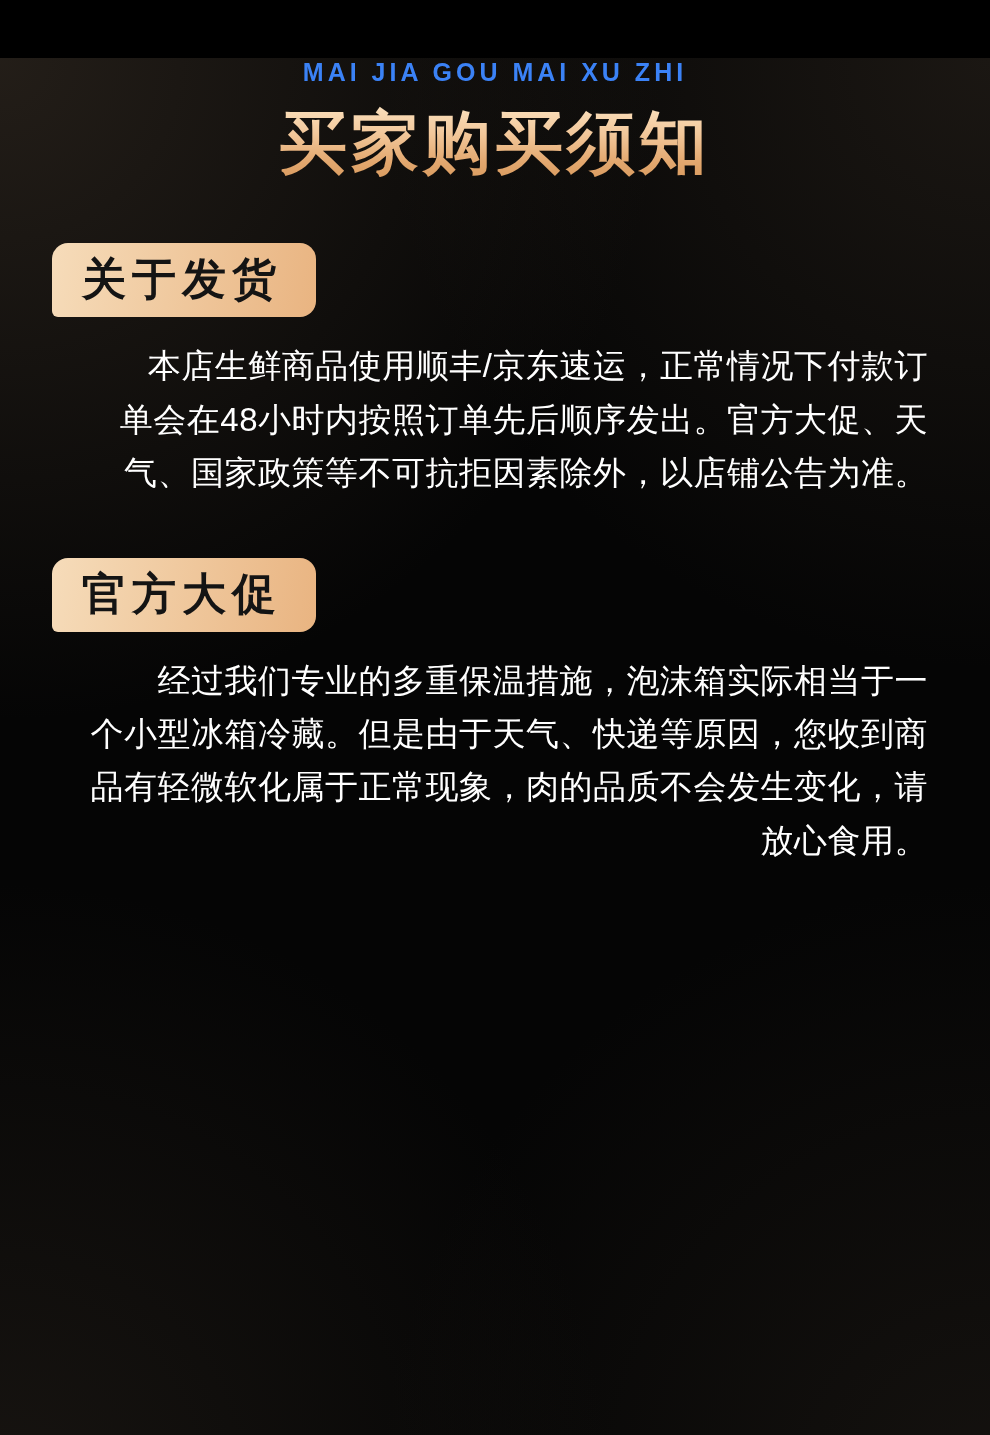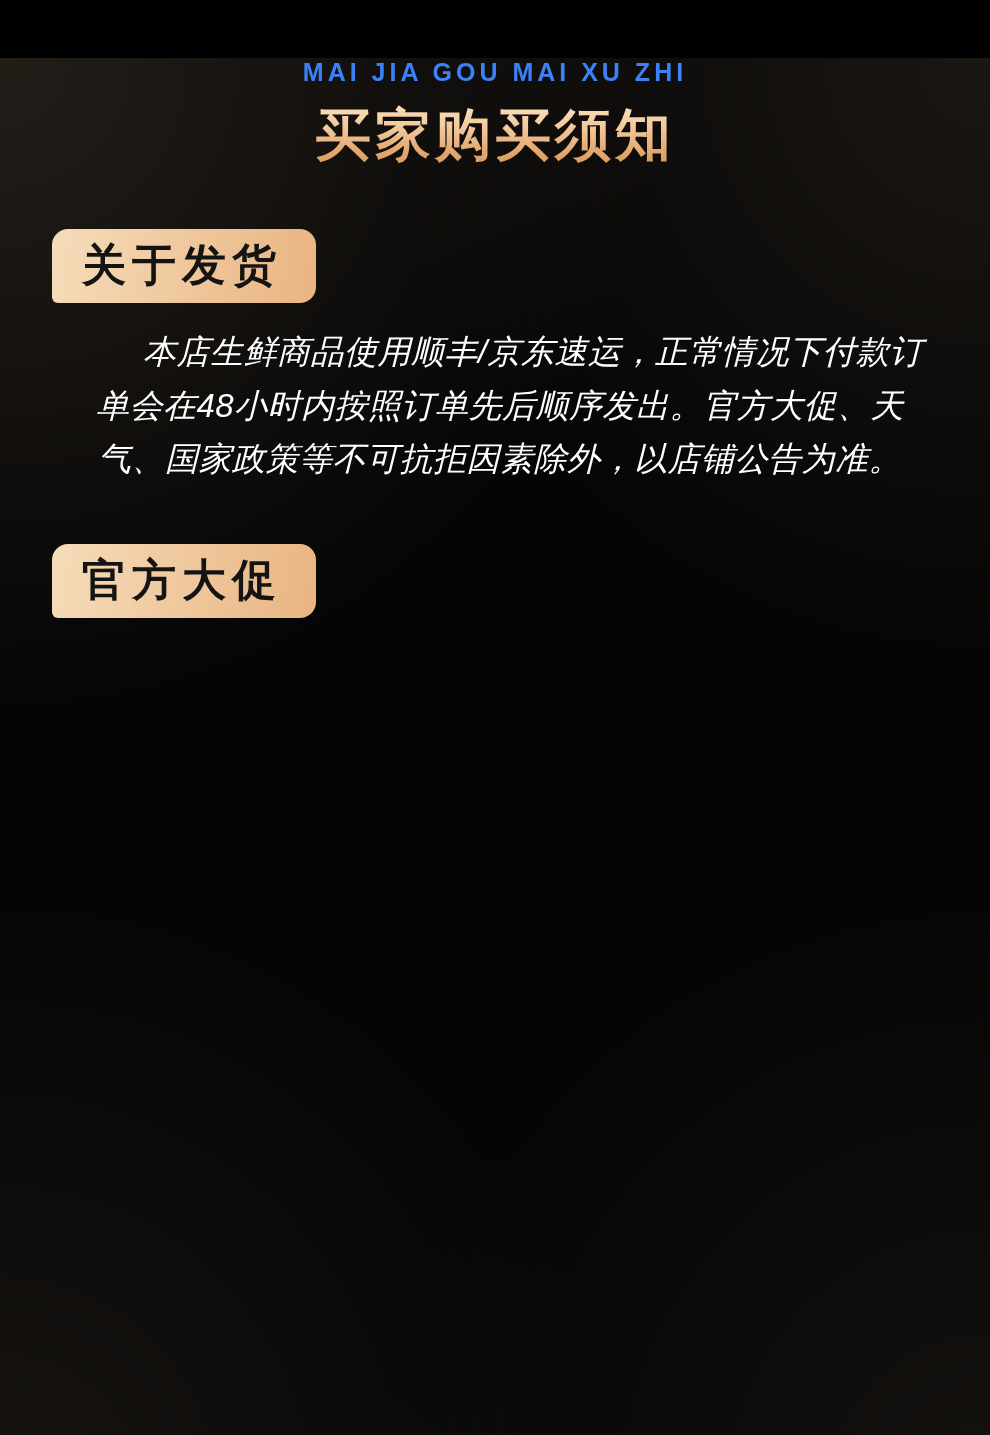--- a/index.html
+++ b/index.html
@@ -45,21 +45,21 @@
     font-size: 25px;
     letter-spacing: 4px;
     font-weight: bold;
     color: #3b82f6;
     font-family: "Liberation Sans", sans-serif;
   }
 
   .main-title {
     text-align: center;
     margin-top: 16px;
-    font-size: 56px;
+    font-size: 68px;
     font-weight: bold;
     letter-spacing: 4px;
     line-height: 1.15;
     background: linear-gradient(180deg, #fbe2c0 0%, #f2c79a 40%, #e3a86f 75%, #d89a5e 100%);
     -webkit-background-clip: text;
     background-clip: text;
     color: transparent;
     -webkit-text-fill-color: transparent;
   }
 
@@ -81,38 +81,38 @@
     line-height: 1;
   }
 
   .para {
     margin: 22px 62px 0 72px;
     font-size: 33px;
     line-height: 1.62;
     color: #ffffff;
     text-indent: 66px;
     letter-spacing: 0.5px;
-    text-align: center;
-    font-style: italic;
+    text-align: right;
   }
 </style>
 </head>
 <body>
 
 <div class="page">
   <div class="content">
 
     <div class="pinyin">MAI JIA GOU MAI XU ZHI</div>
 
     <h1 class="main-title">买家购买须知</h1>
 
     <div class="section first">
       <div class="badge">关于发货</div>
       <p class="para">本店生鲜商品使用顺丰/京东速运，正常情况下付款订单会在48小时内按照订单先后顺序发出。官方大促、天气、国家政策等不可抗拒因素除外，以店铺公告为准。</p>
     </div>
 
     <div class="section">
       <div class="badge">官方大促</div>
+      <p class="para">经过我们专业的多重保温措施，泡沫箱实际相当于一个小型冰箱冷藏。但是由于天气、快递等原因，您收到商品有轻微软化属于正常现象，肉的品质不会发生变化，请放心食用。</p>
     </div>
 
 
   </div>
 </div>
 
 </body></html>

